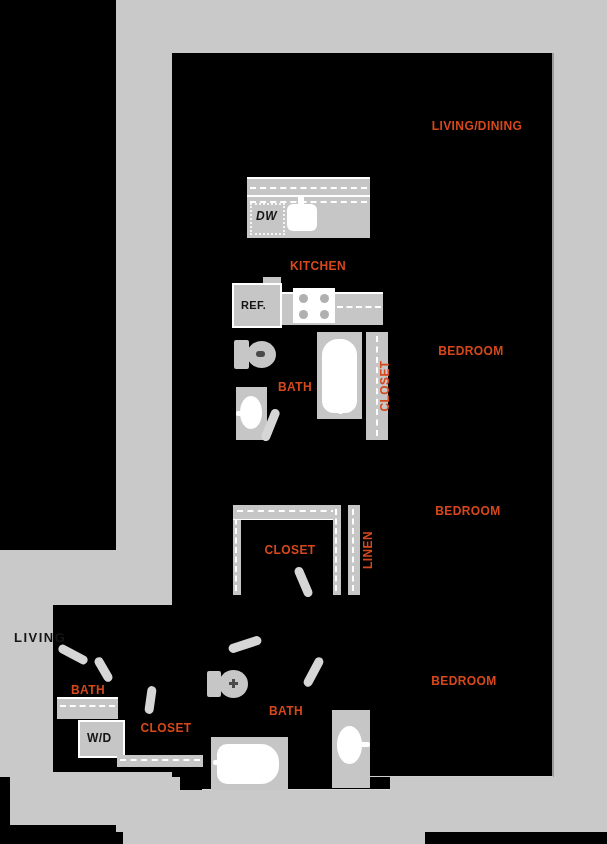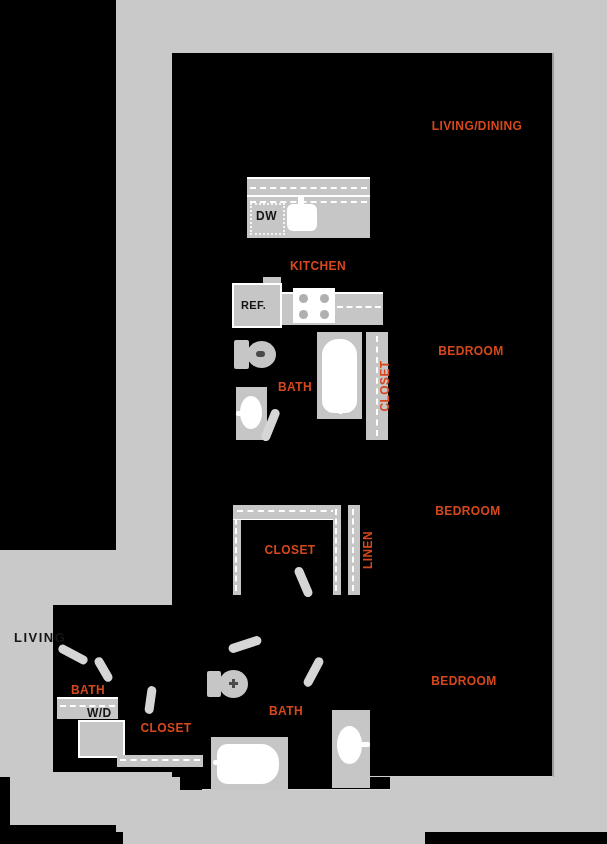--- a/index.html
+++ b/index.html
@@ -37,21 +37,21 @@
 
   <div class="hairline" style="left:552px;top:53px;width:2px;height:724px;background:#9b9b9b;"></div>
   <div class="hairline" style="left:370px;top:776px;width:183px;height:1px;background:#cfcfcf;"></div>
   <div class="hairline" style="left:202px;top:789px;width:188px;height:1px;background:#d8d8d8;"></div>
 
   <div class="fx" style="left:247px;top:177px;width:123px;height:59px;border-top:2px solid #fff;"></div>
   <div class="hdash" style="left:250px;top:187px;width:117px;"></div>
   <div class="white" style="left:247px;top:195px;width:123px;height:2px;"></div>
   <div class="hdash" style="left:250px;top:201px;width:117px;"></div>
   <div class="hdot" style="left:250px;top:203px;width:31px;height:28px;"></div>
-  <div class="blabel" style="left:256px;top:209px;font-size:12px;letter-spacing:.6px;">DW</div>
+  <div class="blabel" style="left:256px;top:209px;font-size:12px;letter-spacing:.6px;font-style:italic;">DW</div>
   <div class="white" style="left:287px;top:204px;width:30px;height:27px;border-radius:6px;"></div>
   <div class="white" style="left:298px;top:195px;width:6px;height:14px;border-radius:2px;"></div>
 
   <div class="olabel" style="left:312px;top:259px;margin-left:6px;">KITCHEN</div>
   <div class="fx" style="left:263px;top:277px;width:18px;height:7px;"></div>
   <div class="fx" style="left:232px;top:283px;width:50px;height:45px;border:2px solid #fff;box-sizing:border-box;"></div>
   <div class="blabel" style="left:241px;top:299px;font-size:11px;letter-spacing:.3px;">REF.</div>
   <div class="fx" style="left:282px;top:292px;width:101px;height:31px;border-top:2px solid #fff;"></div>
   <div class="hdash" style="left:337px;top:306px;width:44px;"></div>
   <div class="white" style="left:293px;top:288px;width:42px;height:35px;"></div>
@@ -92,21 +92,21 @@
   <div class="vdash" style="left:352px;top:509px;height:82px;"></div>
   <div class="ovlabel" style="left:368px;top:550px;">LINEN</div>
 
   <div class="blabel" style="left:14px;top:630px;font-size:13px;letter-spacing:1.5px;">LIVING</div>
   <div class="leaf" style="left:57px;top:650px;width:32px;height:9px;transform:rotate(28deg);"></div>
   <div class="leaf" style="left:99px;top:656px;width:9px;height:27px;transform:rotate(-30deg);"></div>
   <div class="olabel" style="left:88px;top:683px;">BATH</div>
   <div class="fx" style="left:57px;top:697px;width:61px;height:20px;border-top:2px solid #fff;"></div>
   <div class="hdash" style="left:60px;top:705px;width:55px;"></div>
   <div class="fx" style="left:78px;top:720px;width:47px;height:38px;border:2px solid #fff;box-sizing:border-box;"></div>
-  <div class="blabel" style="left:87px;top:706px;font-size:12px;letter-spacing:.4px;">W/D</div>
+  <div class="blabel" style="left:87px;top:731px;font-size:12px;letter-spacing:.4px;">W/D</div>
   <div class="olabel" style="left:166px;top:721px;">CLOSET</div>
   <div class="fx" style="left:117px;top:755px;width:86px;height:12px;"></div>
   <div class="hdash" style="left:120px;top:759px;width:80px;"></div>
   <div class="leaf" style="left:146px;top:686px;width:9px;height:28px;transform:rotate(8deg);"></div>
 
   <div class="leaf" style="left:228px;top:640px;width:34px;height:9px;transform:rotate(-18deg);"></div>
   <div class="leaf" style="left:309px;top:656px;width:9px;height:32px;transform:rotate(28deg);"></div>
   <div class="fx" style="left:207px;top:671px;width:14px;height:26px;border-radius:2px;"></div>
   <div class="fx" style="left:219px;top:670px;width:29px;height:28px;border-radius:50%;"></div>
   <div class="abs" style="left:229px;top:682px;width:9px;height:3px;background:#4a4a4a;"></div>

